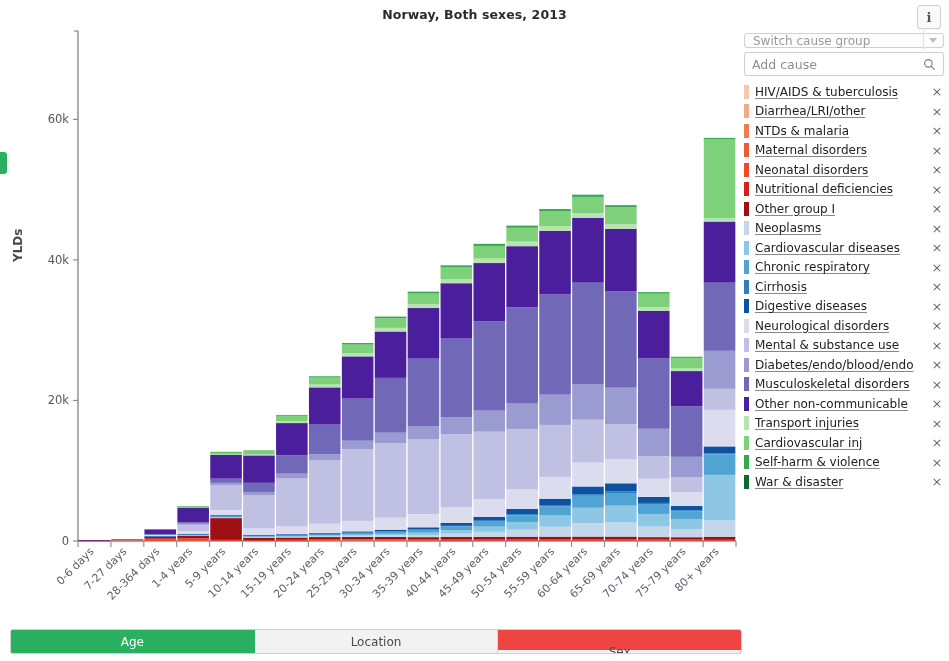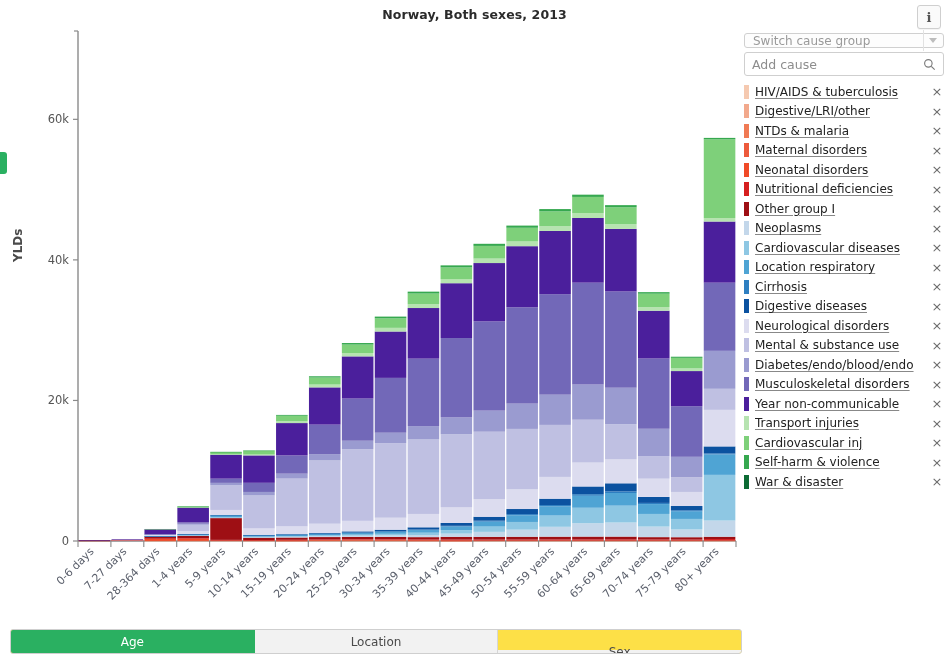--- a/index.html
+++ b/index.html
@@ -88,21 +88,21 @@
   }
   .leg-x{
     width:14px;text-align:center;color:#6b6b6b;font-size:13px;
     cursor:pointer;line-height:1;flex:0 0 14px;
   }
 
   
   .tabbar{
     position:absolute;left:10px;top:629px;width:730px;height:23px;
     display:flex;border:1px solid #cfcfcf;border-radius:3px;overflow:hidden;
-    background:#fde047;
+    background:#ef4444;
   }
   .tab{
     flex:1;display:flex;align-items:center;justify-content:center;
     font-size:12px;color:#4a4a4a;background:#f2f2f2;
     border-right:1px solid #d6d6d6;cursor:pointer;box-sizing:border-box;
   }
   .tab:last-child{border-right:0;margin-top:20px;}
   .tab.active{background:#2ab061;color:#fff;border-right-color:#2ab061;}
 </style>
 </head>
@@ -546,21 +546,21 @@
     </div>
 
     <div class="legend" id="legend">
         <div class="leg-row">
           <span class="sw" style="background: rgb(245, 201, 176);"></span>
           <span class="leg-txt">HIV/AIDS &amp; tuberculosis</span>
           <span class="leg-x">×</span>
         </div>
         <div class="leg-row">
           <span class="sw" style="background: rgb(242, 169, 140);"></span>
-          <span class="leg-txt">Digestive/LRI/other</span>
+          <span class="leg-txt">Diarrhea/LRI/other</span>
           <span class="leg-x">×</span>
         </div>
         <div class="leg-row">
           <span class="sw" style="background: rgb(240, 122, 84);"></span>
           <span class="leg-txt">NTDs &amp; malaria</span>
           <span class="leg-x">×</span>
         </div>
         <div class="leg-row">
           <span class="sw" style="background: rgb(237, 90, 60);"></span>
           <span class="leg-txt">Maternal disorders</span>
@@ -586,21 +586,21 @@
           <span class="leg-txt">Neoplasms</span>
           <span class="leg-x">×</span>
         </div>
         <div class="leg-row">
           <span class="sw" style="background: rgb(142, 199, 227);"></span>
           <span class="leg-txt">Cardiovascular diseases</span>
           <span class="leg-x">×</span>
         </div>
         <div class="leg-row">
           <span class="sw" style="background: rgb(79, 164, 212);"></span>
-          <span class="leg-txt">Location respiratory</span>
+          <span class="leg-txt">Chronic respiratory</span>
           <span class="leg-x">×</span>
         </div>
         <div class="leg-row">
           <span class="sw" style="background: rgb(46, 127, 193);"></span>
           <span class="leg-txt">Cirrhosis</span>
           <span class="leg-x">×</span>
         </div>
         <div class="leg-row">
           <span class="sw" style="background: rgb(11, 82, 160);"></span>
           <span class="leg-txt">Digestive diseases</span>
@@ -621,21 +621,21 @@
           <span class="leg-txt">Diabetes/endo/blood/endo</span>
           <span class="leg-x">×</span>
         </div>
         <div class="leg-row">
           <span class="sw" style="background: rgb(114, 104, 184);"></span>
           <span class="leg-txt">Musculoskeletal disorders</span>
           <span class="leg-x">×</span>
         </div>
         <div class="leg-row">
           <span class="sw" style="background: rgb(75, 31, 156);"></span>
-          <span class="leg-txt">Year non-communicable</span>
+          <span class="leg-txt">Other non-communicable</span>
           <span class="leg-x">×</span>
         </div>
         <div class="leg-row">
           <span class="sw" style="background: rgb(182, 227, 176);"></span>
           <span class="leg-txt">Transport injuries</span>
           <span class="leg-x">×</span>
         </div>
         <div class="leg-row">
           <span class="sw" style="background: rgb(126, 208, 122);"></span>
           <span class="leg-txt">Cardiovascular inj</span>

